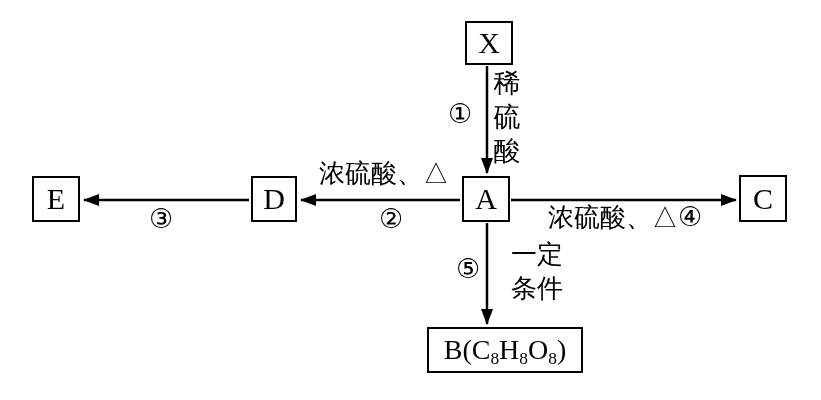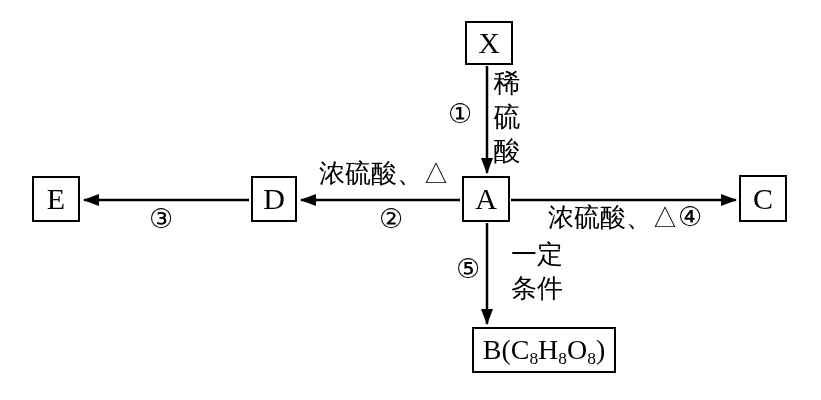--- a/index.html
+++ b/index.html
@@ -33,21 +33,21 @@
     justify-content: center;
     font-size: 30px;
     line-height: 1;
     box-sizing: border-box;
   }
   .box-x { left: 465px; top: 21px;  width: 48px; height: 44px; }
   .box-e { left: 32px;  top: 176px; width: 48px; height: 46px; }
   .box-d { left: 251px; top: 176px; width: 46px; height: 46px; }
   .box-a { left: 462px; top: 176px; width: 48px; height: 46px; }
   .box-c { left: 739px; top: 175px; width: 48px; height: 47px; }
-  .box-b { left: 427px; top: 327px; width: 144px; height: 46px; font-size: 28px; margin-left: 45px; }
+  .box-b { left: 427px; top: 327px; width: 156px; height: 46px; font-size: 28px; }
   .sub {
     font-size: 0.62em;
     vertical-align: -0.3em;
     line-height: 0;
   }
   .lbl {
     position: absolute;
     font-size: 26px;
     line-height: 1.2;
     white-space: nowrap;

